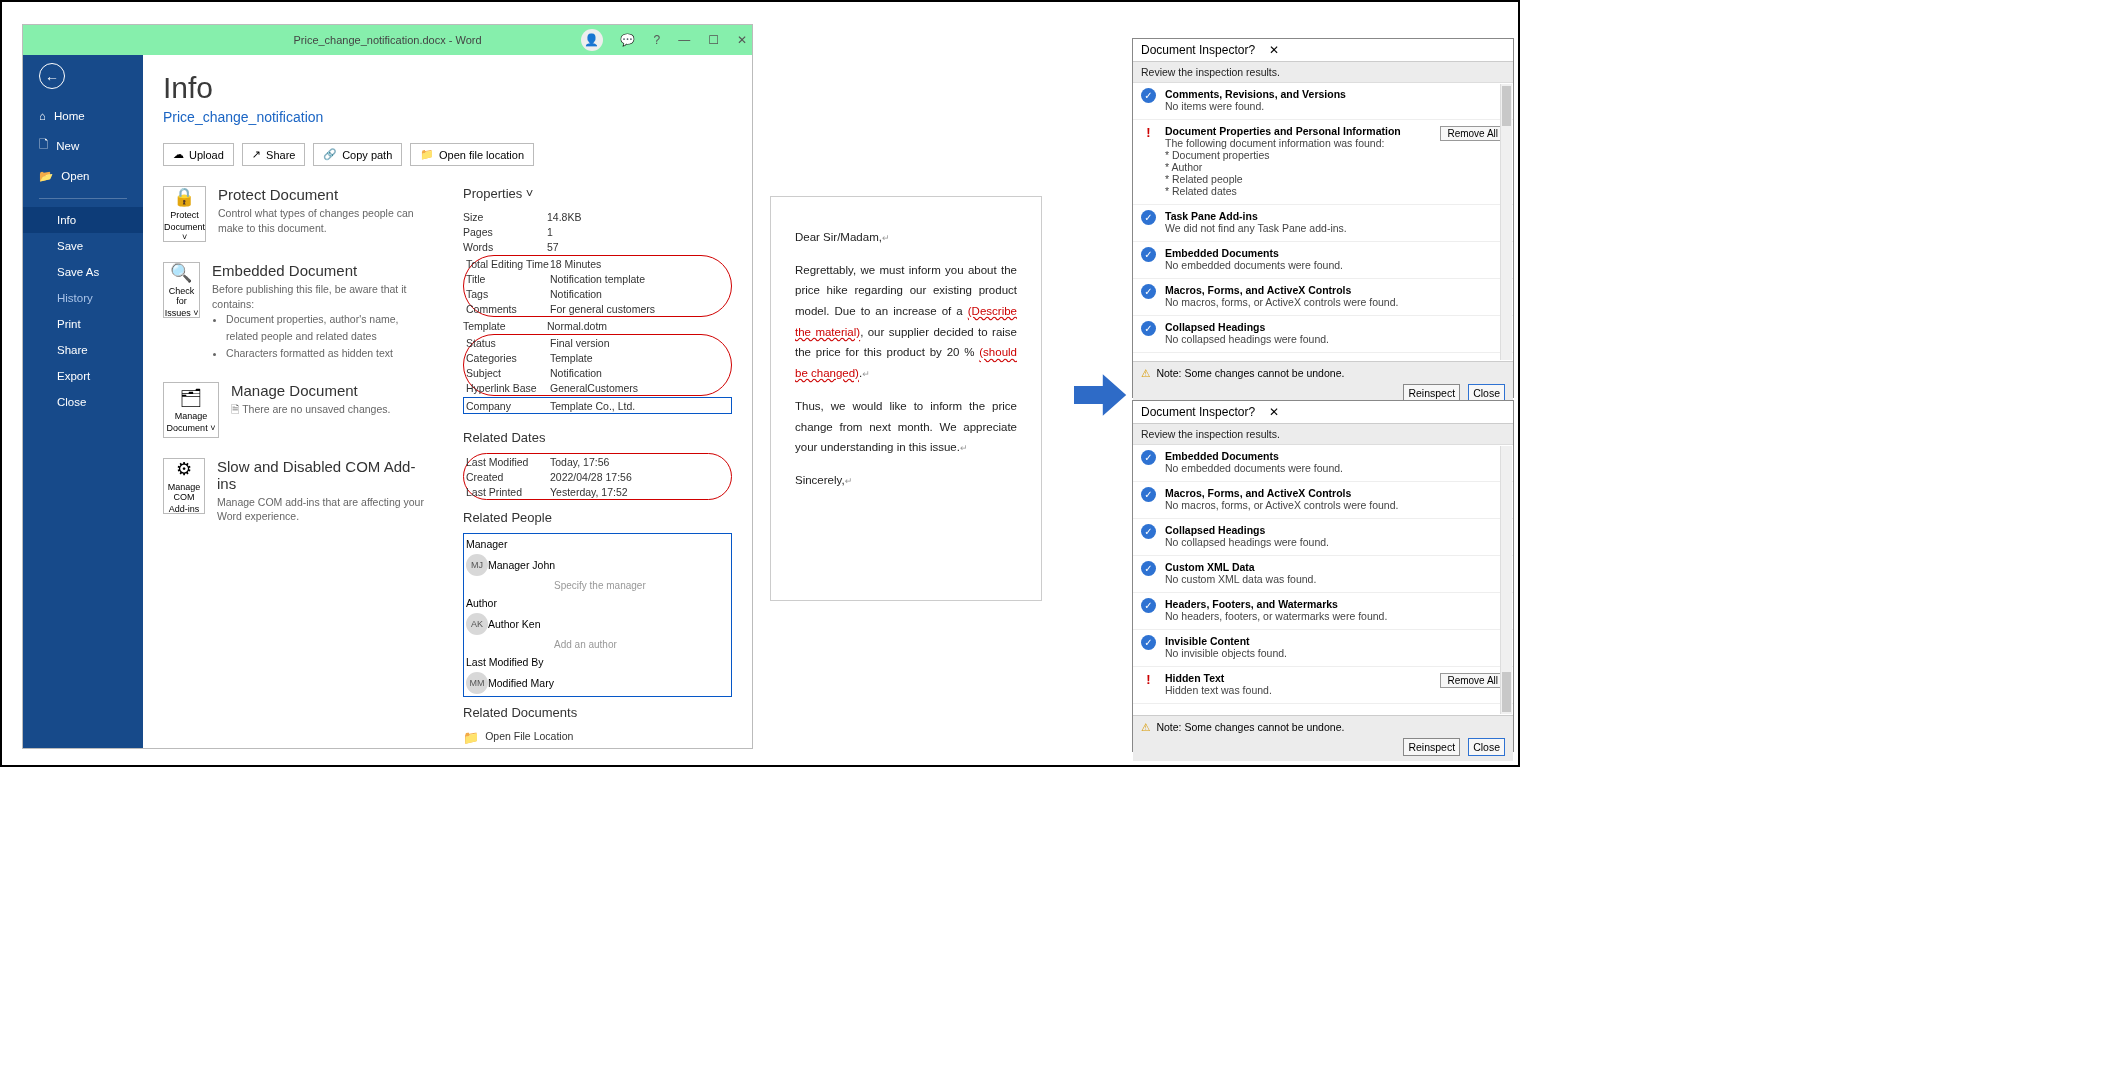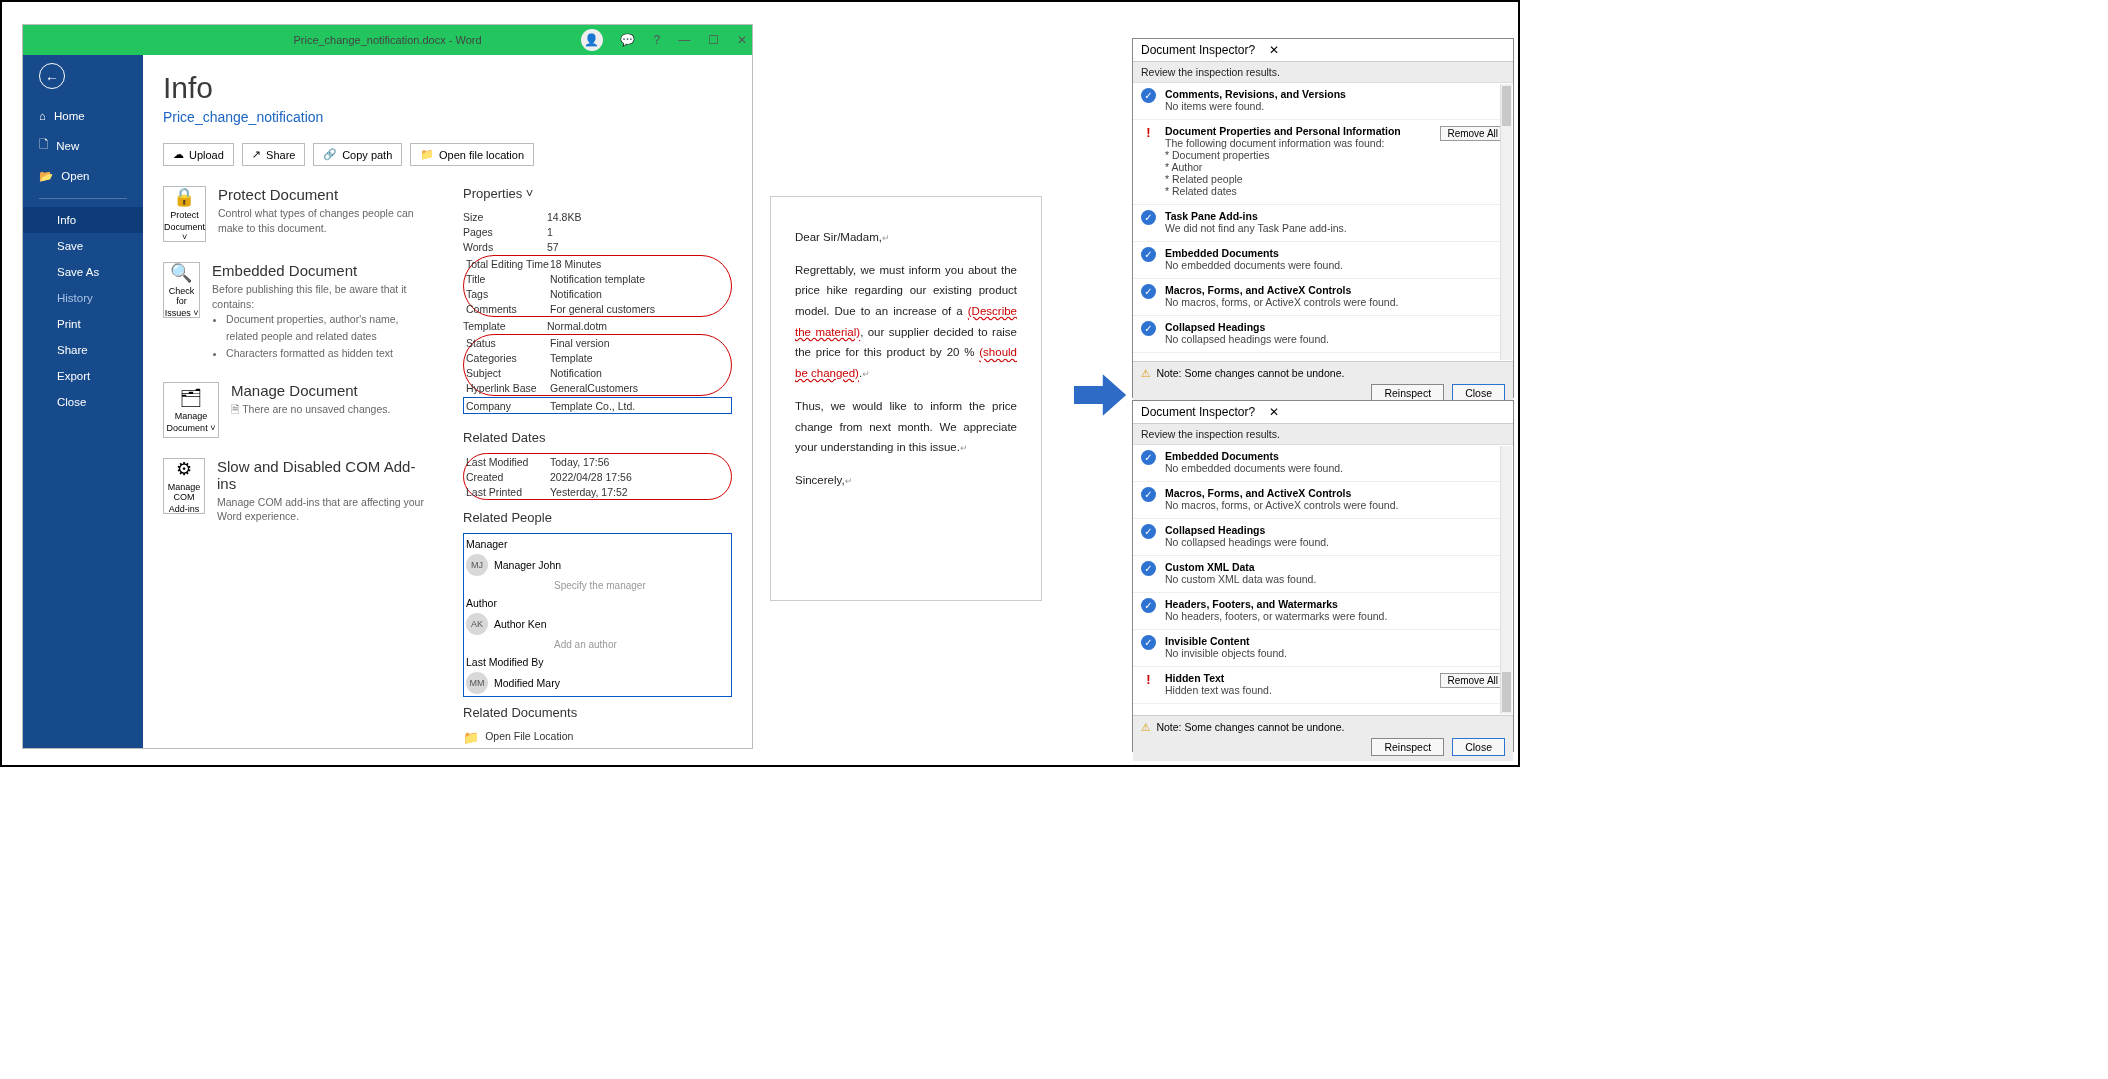--- a/index.html
+++ b/index.html
@@ -1,21 +1,21 @@
 <!DOCTYPE html>
 <html><head>
 <meta charset="utf-8">
 <style>
 * { box-sizing: border-box; margin: 0; padding: 0; font-family: "Segoe UI", Arial, sans-serif; }
 body { background: #fff; width: 2108px; height: 1079px; position: relative; }
 
 .outer-frame { position: absolute; left: 0; top: 0; width: 1520px; height: 767px; border: 2px solid #000; }
 
 .word-window { position: absolute; left: 20px; top: 22px; width: 731px; height: 725px; border: 1px solid #bbb; background: #fff; }
-.titlebar { height: 30px; background: #22c55e; display: flex; align-items: center; position: relative; }
+.titlebar { height: 30px; background: #86efac; display: flex; align-items: center; position: relative; }
 .titlebar-center { position: absolute; left: 50%; transform: translateX(-50%); font-size: 11px; color: #444; }
 .titlebar-icons { position: absolute; right: 5px; display: flex; gap: 18px; align-items: center; }
 .titlebar-icons span { font-size: 12px; color: #555; cursor: default; }
 .avatar-circle { width: 22px; height: 22px; border-radius: 50%; background: #eee; display:inline-flex;align-items:center;justify-content:center; font-size:11px;color:#888;}
 
 .word-body { display: flex; height: calc(100% - 30px); }
 .sidebar { width: 120px; background: #174a8a; color: #fff; padding-top: 8px; position: relative; }
 .back-btn { width: 26px; height: 26px; border: 1.5px solid #fff; border-radius: 50%; margin-left: 16px; display:flex;align-items:center;justify-content:center; font-size:14px; margin-bottom: 14px; }
 .side-item { padding: 7px 16px; font-size: 11.5px; display:flex; align-items:center; gap:8px; }
 .side-item.active { background: #0d3c78; }
@@ -41,21 +41,21 @@
 .sec-txt ul { margin-left: 14px; font-size:10.5px; color:#666; line-height:1.6; }
 
 .props-hdr { font-size:13px; color:#333; margin-bottom:8px; }
 .prop-row { display:flex; font-size:10.5px; color:#333; padding:1.5px 0;}
 .prop-row .k { width: 84px; }
 .prop-row .v { color:#333; }
 .box { border:1.5px solid; padding:0 2px; margin: 1px 0; }
 .box-red { border-color:#d00000;border-radius:31px; }
 .box-blue { border-color:#0657c7; }
 
-.person-row { display:flex; align-items:center; gap:6px; font-size:10.5px; padding: 2px 0; }
+.person-row { display:flex; align-items:center; gap:0; font-size:10.5px; padding: 2px 0; }
 .person-chip { width:22px;height:22px;border-radius:50%;background:#d8d8d8;display:inline-flex;align-items:center;justify-content:center;font-size:9px;color:#555;}
 .grey-hint { color:#999; font-size:10px; padding:2px 0 2px 88px; }
 .person-block .k { width:84px; display:inline-block; font-size:10.5px; vertical-align:top; padding-top:4px;}
 .folder-ico { color:#e8b551; font-size:13px; margin-right:6px;}
 
 .doc-preview { position:absolute; left:768px; top:194px; width:272px; height:405px; border:1px solid #ccc; background:#fff; padding:30px 24px; font-size:11.5px; line-height:1.8; color:#222; font-family: Georgia, serif; }
 .doc-preview p { margin-bottom:12px; text-align:justify;}
 .doc-preview .para-mark::after { content:"↵"; font-size:9px; color:#999; }
 .redtxt { color:#c00; text-decoration: underline wavy #c00; }
 
@@ -74,21 +74,21 @@
 .insp-item b { font-weight:600; display:block; }
 .insp-item .desc { color:#444; }
 .insp-ico { position:absolute; left:8px; top:5px; width:15px;height:15px;border-radius:50%; display:inline-flex;align-items:center;justify-content:center;font-size:10px; color:#fff;}
 .ico-ok { background:#2e72d2; }
 .ico-warn { background:none; color:#c00; font-weight:bold; font-size:13px;}
 .insp-item .rmv { position:absolute; right:8px; top:6px; border:1px solid #999; background:#f7f7f7; font-size:10px; padding:1px 6px;}
 .insp-foot { padding:5px 8px; background:#ececec; border-top:1px solid #ccc; }
 .insp-note { font-size:10.5px; display:flex; align-items:center; gap:6px; margin-bottom:5px;}
 .warn-tri { color:#d99a00; }
 .insp-btns { display:flex; justify-content:flex-end; gap:8px;}
-.dlg-btn { border:1px solid #888; background:#f7f7f7; padding:2px 12px; font-size:10.5px;}
+.dlg-btn { border:1px solid #888; background:#f7f7f7; padding:2px 4px; font-size:10.5px;}
 .dlg-btn.primary { border:1.5px solid #2e72d2; }
 .scrollbar-fake { position:absolute; right:1px; top:1px; bottom:1px; width:12px; background:#f0f0f0; border-left:1px solid #ddd;}
 .sb-thumb { position:absolute; left:1px; right:1px; top:2px; height:40px; background:#c8c8c8;}
 </style>
 </head>
 <body>
 
 <div class="outer-frame">
 
   <div class="word-window">

